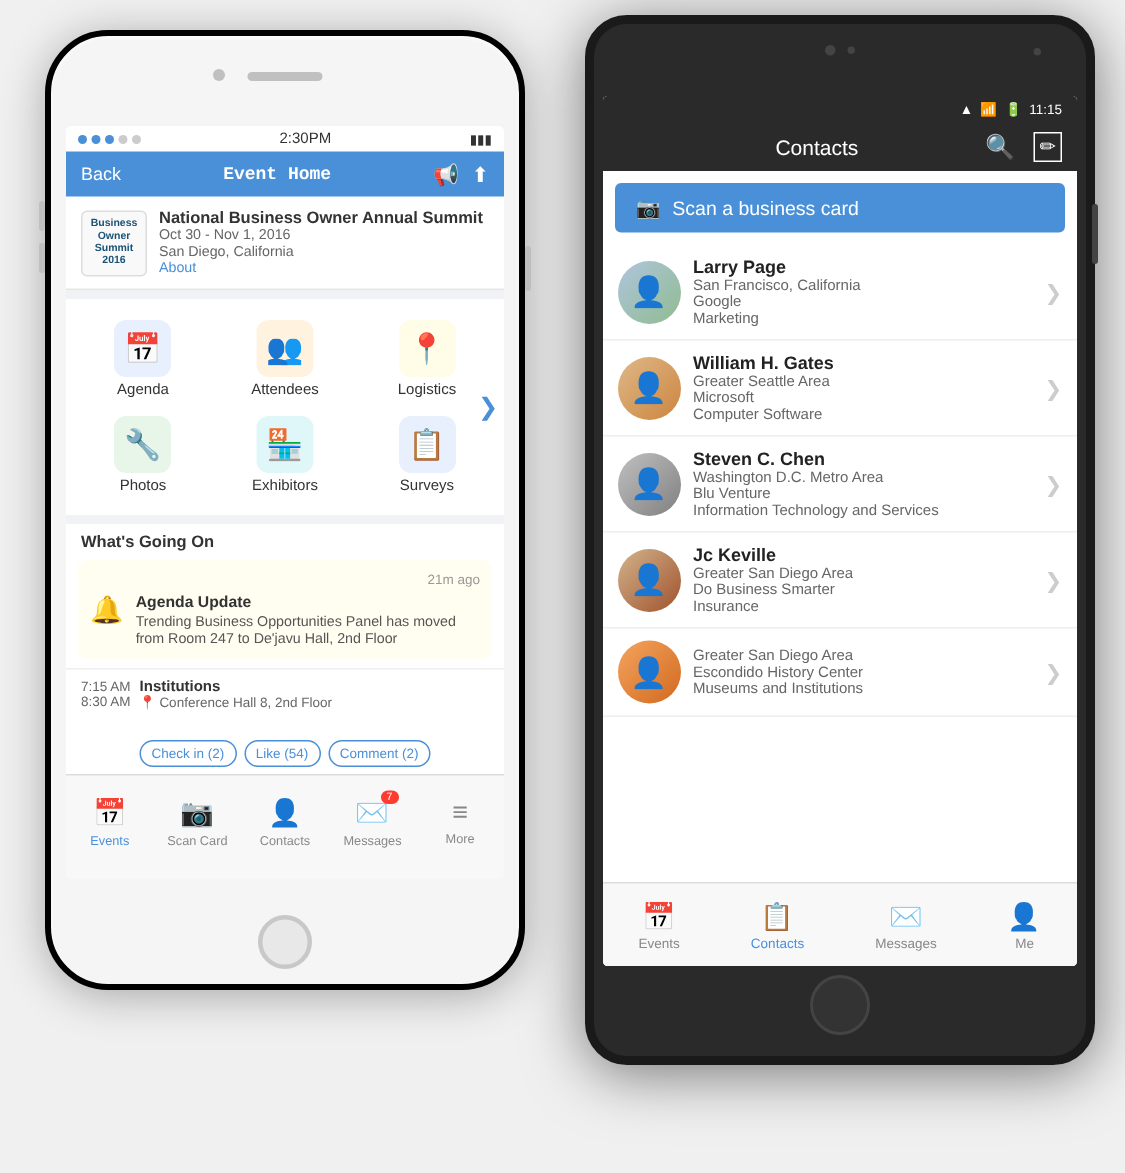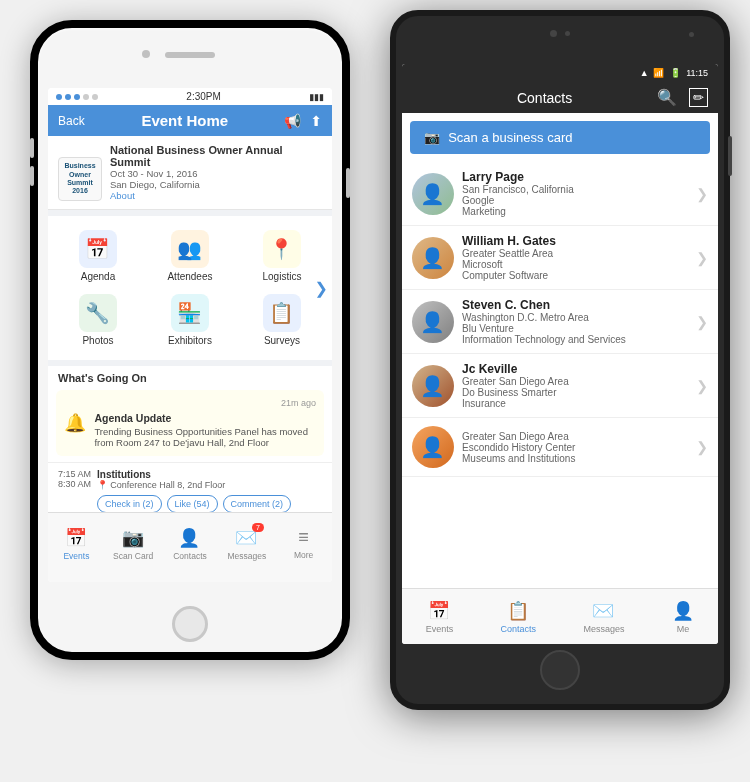--- a/index.html
+++ b/index.html
@@ -14,21 +14,21 @@
 
     
     .ios-phone {
       position: absolute;
       left: 30px;
       top: 20px;
       width: 320px;
       height: 640px;
       background: #f5f5f5;
       border-radius: 42px;
-      border: 8px solid #000000;
+      border: 4px solid #000000;
       box-shadow: 0 4px 30px rgba(0,0,0,0.3), inset 0 1px 3px rgba(255,255,255,0.8);
     }
     .ios-phone-inner {
       position: absolute;
       top: 60px;
       left: 10px;
       right: 10px;
       bottom: 70px;
       background: #fff;
       border-radius: 4px;
@@ -49,21 +49,21 @@
     .ios-battery { font-size: 9px; }
     .ios-nav {
       background: #4a90d9;
       display: flex;
       align-items: center;
       justify-content: space-between;
       padding: 7px 10px;
       color: #fff;
     }
     .ios-nav-back { font-size: 12px; }
-    .ios-nav-title { font-size: 15px; font-weight: 600; }
+    .ios-nav-title { font-size: 12px; font-weight: 600; font-family: Liberation Mono, monospace; }
     .ios-nav-icons { display: flex; gap: 8px; font-size: 14px; }
     .ios-content { overflow-y: auto; height: calc(100% - 92px); background: #f0f2f5; }
     
     .event-header {
       background: #fff;
       padding: 8px 10px;
       display: flex;
       gap: 8px;
       align-items: flex-end;
       border-bottom: 1px solid #e5e5e5;
@@ -159,21 +159,21 @@
     .agenda-text .desc { font-size: 9.5px; color: #555; margin-top: 2px; }
 
     .registration-item {
       background: #fff;
       padding: 6px 10px;
       border-top: 1px solid #eee;
     }
     .reg-times { font-size: 9px; color: #666; }
     .reg-name { font-size: 10px; font-weight: 600; color: #333; }
     .reg-location { font-size: 9px; color: #666; display: flex; align-items: center; gap: 2px; }
-    .reg-buttons { display: flex; gap: 5px; margin-top: 5px; }
+    .reg-buttons { display: flex; gap: 5px; margin-top: 20px; }
     .reg-btn {
       font-size: 9px;
       padding: 3px 7px;
       border: 1px solid #4a90d9;
       border-radius: 12px;
       color: #4a90d9;
       background: #fff;
     }
 
     .new-comment {

